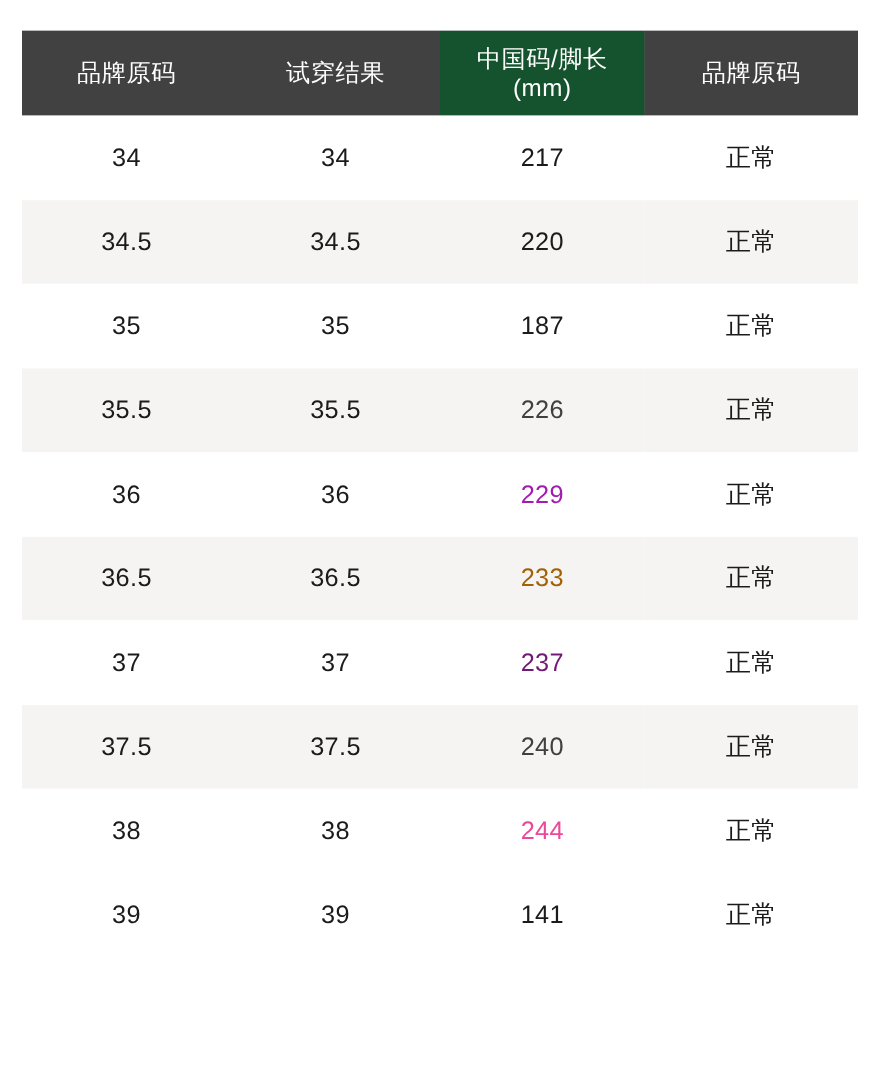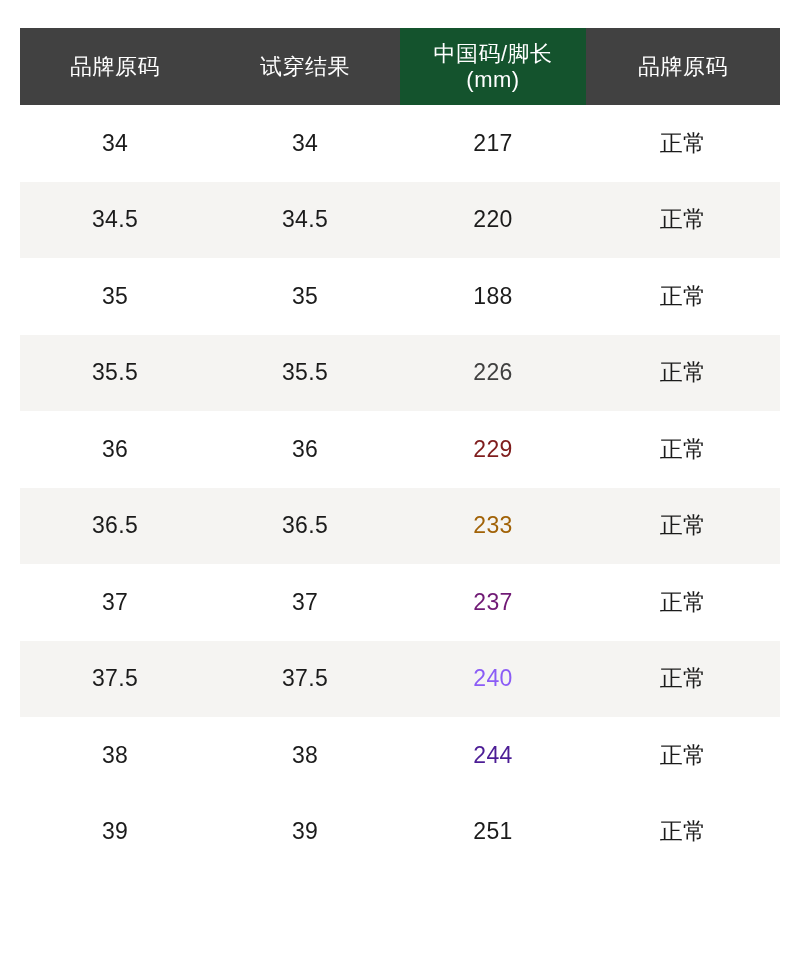--- a/index.html
+++ b/index.html
@@ -115,61 +115,61 @@
           </tr>
           <tr class="data-row alt" style="background: rgb(245, 244, 242);">
             <td class="data-cell" style="color: rgb(27, 27, 27);">34.5</td>
             <td class="data-cell" style="color: rgb(27, 27, 27);">34.5</td>
             <td class="data-cell" style="color: rgb(27, 27, 27);">220</td>
             <td class="data-cell" style="color: rgb(27, 27, 27);">正常</td>
           </tr>
           <tr class="data-row" style="background: rgb(255, 255, 255);">
             <td class="data-cell" style="color: rgb(27, 27, 27);">35</td>
             <td class="data-cell" style="color: rgb(27, 27, 27);">35</td>
-            <td class="data-cell" style="color: rgb(27, 27, 27);">188</td>
+            <td class="data-cell" style="color: rgb(27, 27, 27);">187</td>
             <td class="data-cell" style="color: rgb(27, 27, 27);">正常</td>
           </tr>
           <tr class="data-row alt" style="background: rgb(245, 244, 242);">
             <td class="data-cell" style="color: rgb(27, 27, 27);">35.5</td>
             <td class="data-cell" style="color: rgb(27, 27, 27);">35.5</td>
             <td class="data-cell" style="color: #404040;">226</td>
             <td class="data-cell" style="color: rgb(27, 27, 27);">正常</td>
           </tr>
           <tr class="data-row" style="background: rgb(255, 255, 255);">
             <td class="data-cell" style="color: rgb(27, 27, 27);">36</td>
             <td class="data-cell" style="color: rgb(27, 27, 27);">36</td>
-            <td class="data-cell" style="color: #7f1d1d;">229</td>
+            <td class="data-cell" style="color: #a21caf;">229</td>
             <td class="data-cell" style="color: rgb(27, 27, 27);">正常</td>
           </tr>
           <tr class="data-row alt" style="background: rgb(245, 244, 242);">
             <td class="data-cell" style="color: rgb(27, 27, 27);">36.5</td>
             <td class="data-cell" style="color: rgb(27, 27, 27);">36.5</td>
             <td class="data-cell" style="color: #a16207;">233</td>
             <td class="data-cell" style="color: rgb(27, 27, 27);">正常</td>
           </tr>
           <tr class="data-row" style="background: rgb(255, 255, 255);">
             <td class="data-cell" style="color: rgb(27, 27, 27);">37</td>
             <td class="data-cell" style="color: rgb(27, 27, 27);">37</td>
             <td class="data-cell" style="color: #701a75;">237</td>
             <td class="data-cell" style="color: rgb(27, 27, 27);">正常</td>
           </tr>
           <tr class="data-row alt" style="background: rgb(245, 244, 242);">
             <td class="data-cell" style="color: rgb(27, 27, 27);">37.5</td>
             <td class="data-cell" style="color: rgb(27, 27, 27);">37.5</td>
-            <td class="data-cell" style="color: #8b5cf6;">240</td>
+            <td class="data-cell" style="color: #404040;">240</td>
             <td class="data-cell" style="color: rgb(27, 27, 27);">正常</td>
           </tr>
           <tr class="data-row" style="background: rgb(255, 255, 255);">
             <td class="data-cell" style="color: rgb(27, 27, 27);">38</td>
             <td class="data-cell" style="color: rgb(27, 27, 27);">38</td>
-            <td class="data-cell" style="color: #4c1d95;">244</td>
+            <td class="data-cell" style="color: #ec4899;">244</td>
             <td class="data-cell" style="color: rgb(27, 27, 27);">正常</td>
           </tr>
           <tr class="data-row" style="background: rgb(255, 255, 255);">
             <td class="data-cell" style="color: rgb(27, 27, 27);">39</td>
             <td class="data-cell" style="color: rgb(27, 27, 27);">39</td>
-            <td class="data-cell" style="color: rgb(27, 27, 27);">251</td>
+            <td class="data-cell" style="color: rgb(27, 27, 27);">141</td>
             <td class="data-cell" style="color: rgb(27, 27, 27);">正常</td>
           </tr>
         </tbody>
     </table>
   </div>
 </div>
 
 </body></html>

